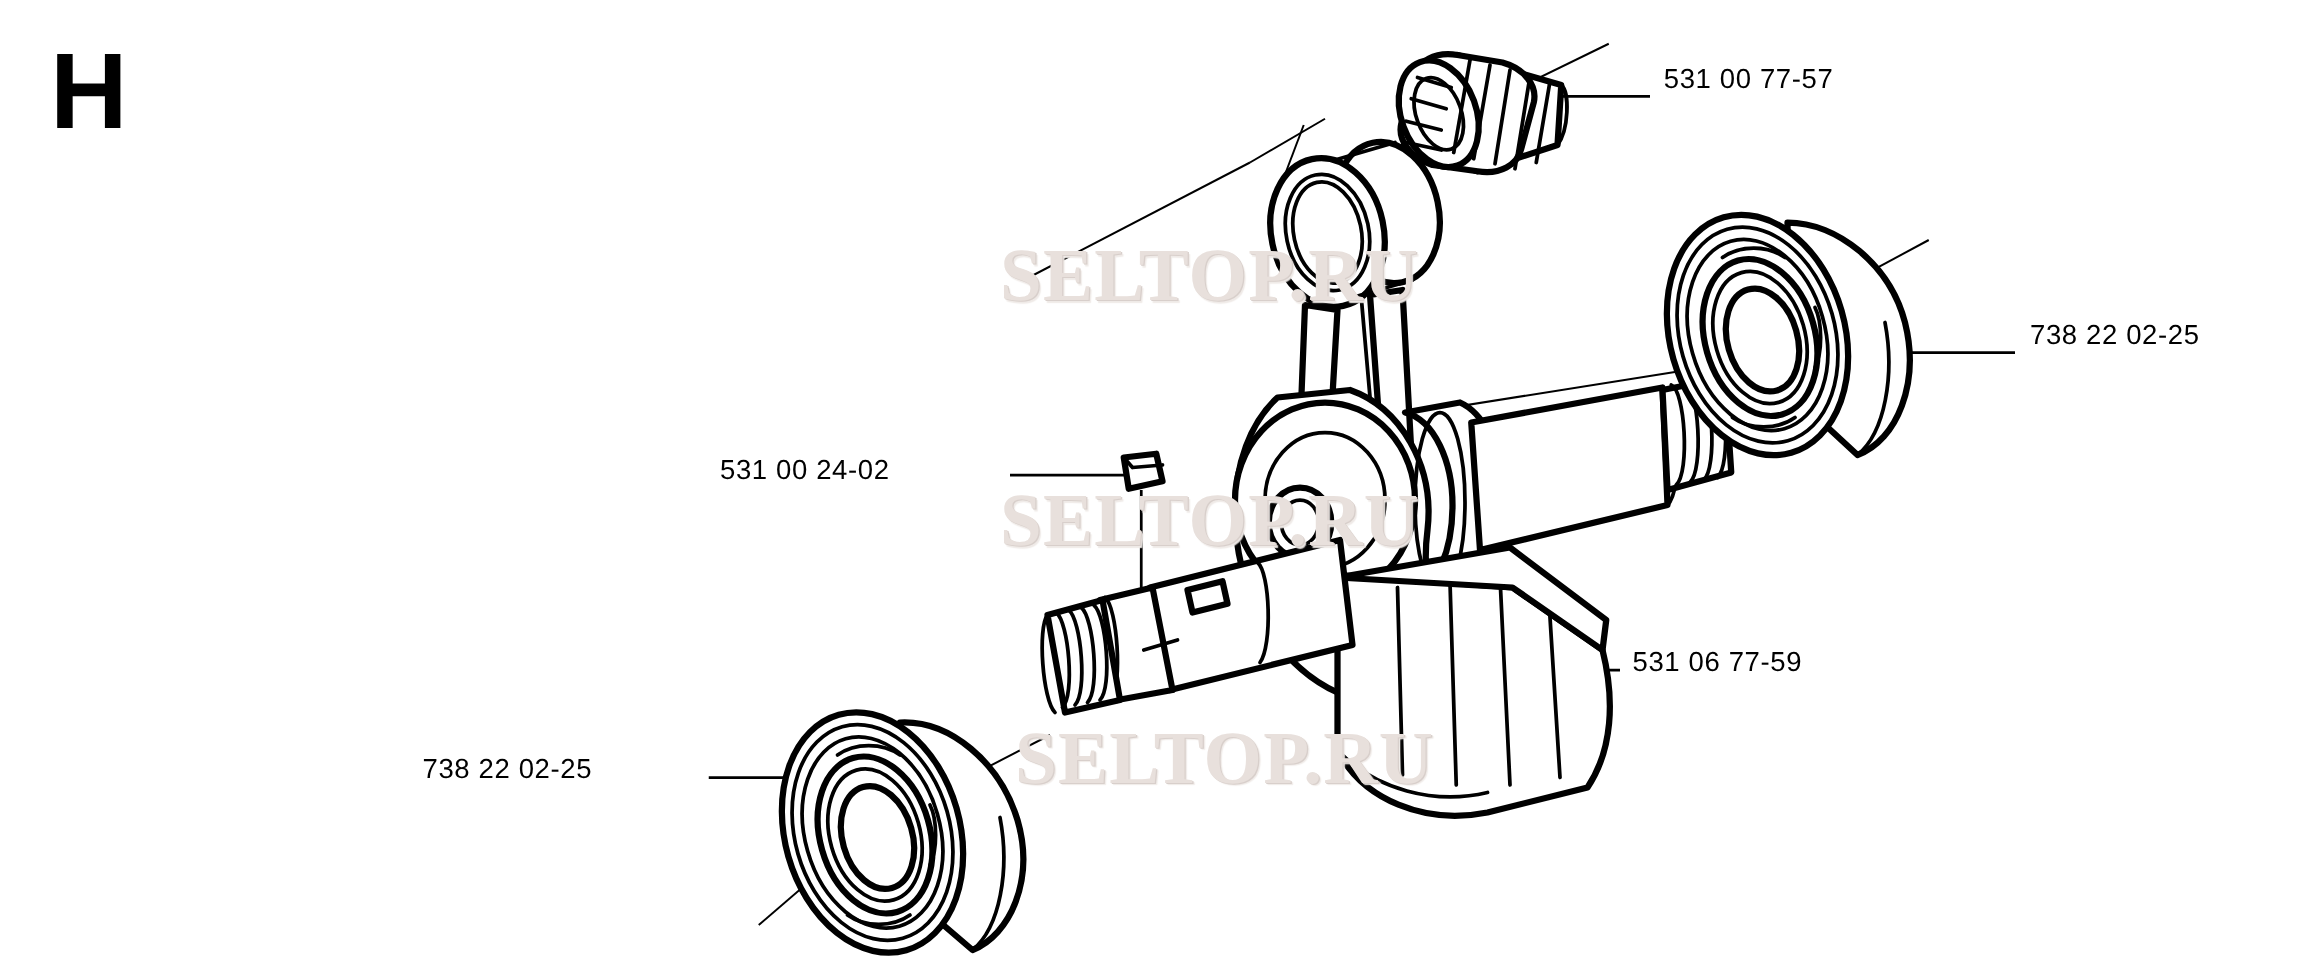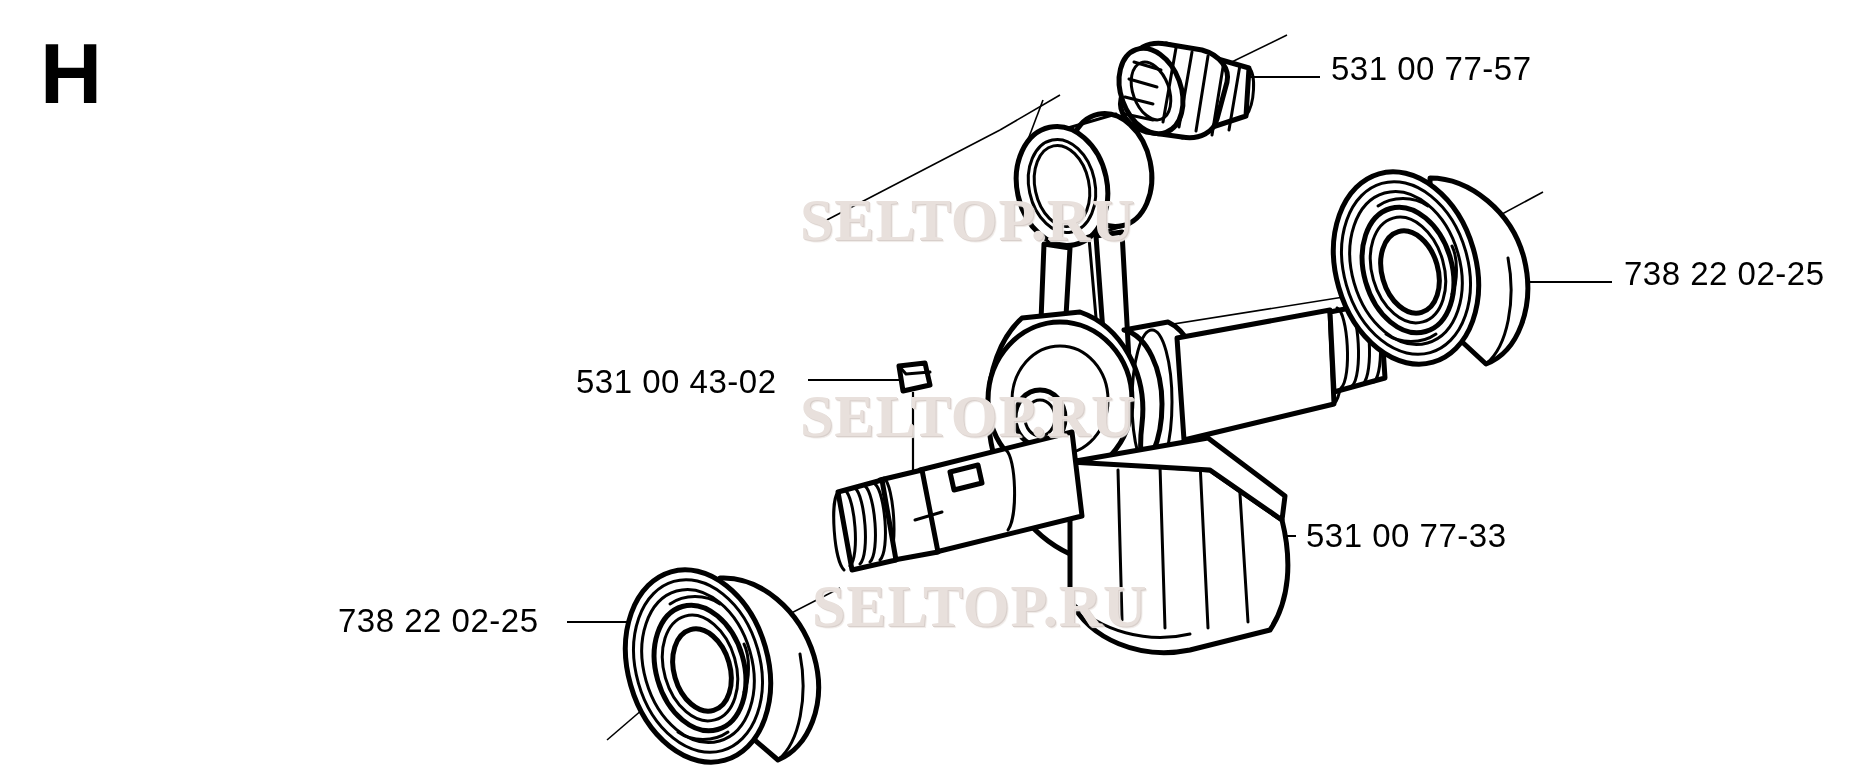--- a/index.html
+++ b/index.html
@@ -24,21 +24,21 @@
     font-family: "Liberation Sans", sans-serif;
     font-weight: bold;
     font-size: 86px;
     line-height: 1;
     color: #000000;
     letter-spacing: 0px;
   }
   .part-label {
     position: absolute;
     font-family: "Liberation Sans", sans-serif;
-    font-size: 33px;
+    font-size: 22px;
     color: #000000;
     white-space: nowrap;
     letter-spacing: 0.5px;
   }
   #label-531-00-77-57 { left: 1331px; top: 50px; }
   #label-738-22-02-25-right { left: 1624px; top: 255px; }
   #label-531-00-24-02 { left: 576px; top: 363px; }
   #label-531-00-77-59 { left: 1306px; top: 517px; }
   #label-738-22-02-25-left { left: 338px; top: 602px; }
 
@@ -264,19 +264,19 @@
   </div>
 
   <div class="watermark" id="watermark-1">SELTOP.RU</div>
   <div class="watermark" id="watermark-2">SELTOP.RU</div>
   <div class="watermark" id="watermark-3">SELTOP.RU</div>
 
   <div class="part-label" id="label-531-00-77-57">531 00 77-57</div>
 
   <div class="part-label" id="label-738-22-02-25-right">738 22 02-25</div>
 
-  <div class="part-label" id="label-531-00-24-02">531 00 43-02</div>
-
-  <div class="part-label" id="label-531-00-77-59">531 00 77-33</div>
+  <div class="part-label" id="label-531-00-24-02">531 00 24-02</div>
+
+  <div class="part-label" id="label-531-00-77-59">531 06 77-59</div>
 
   <div class="part-label" id="label-738-22-02-25-left">738 22 02-25</div>
 
 </div>
 
 </body></html>

